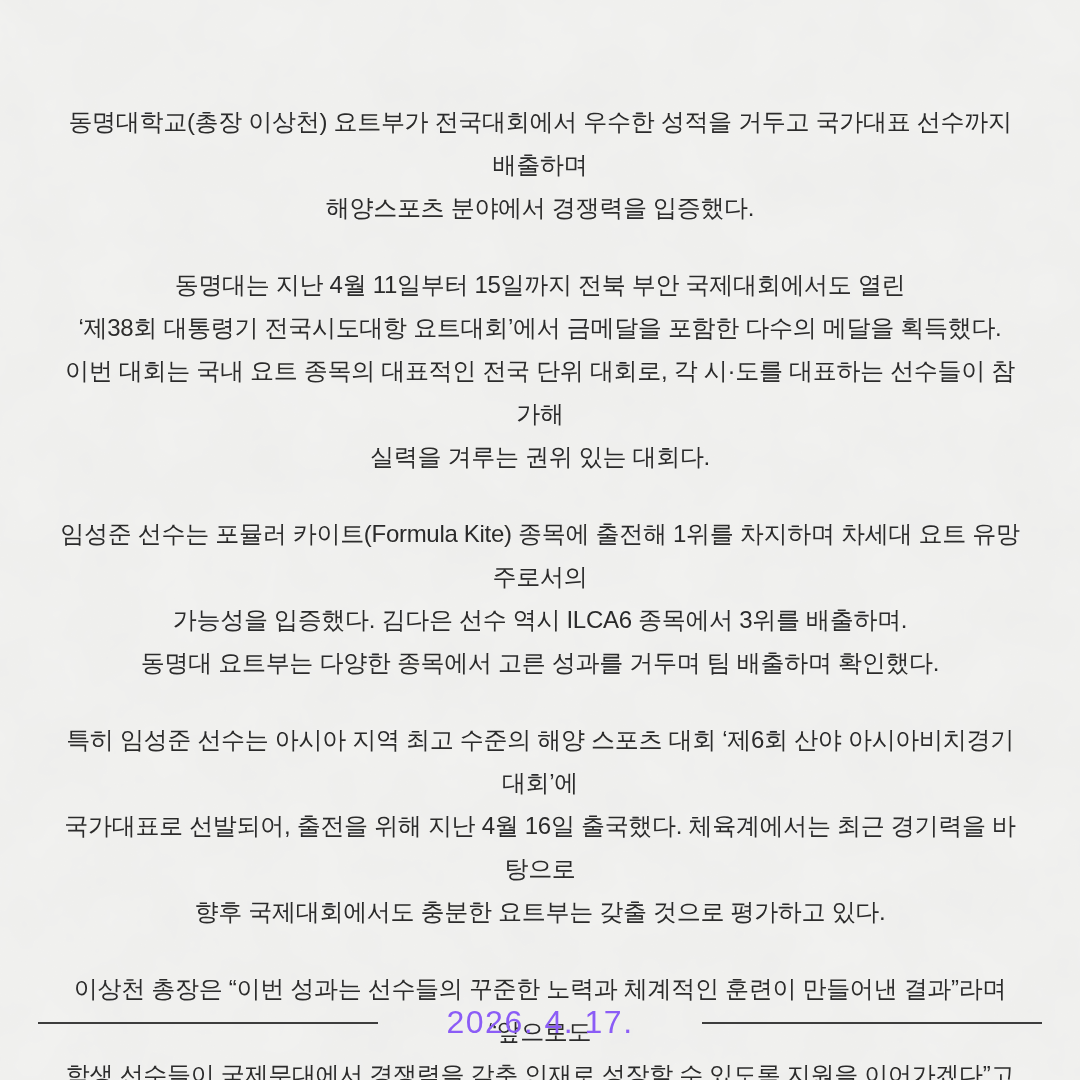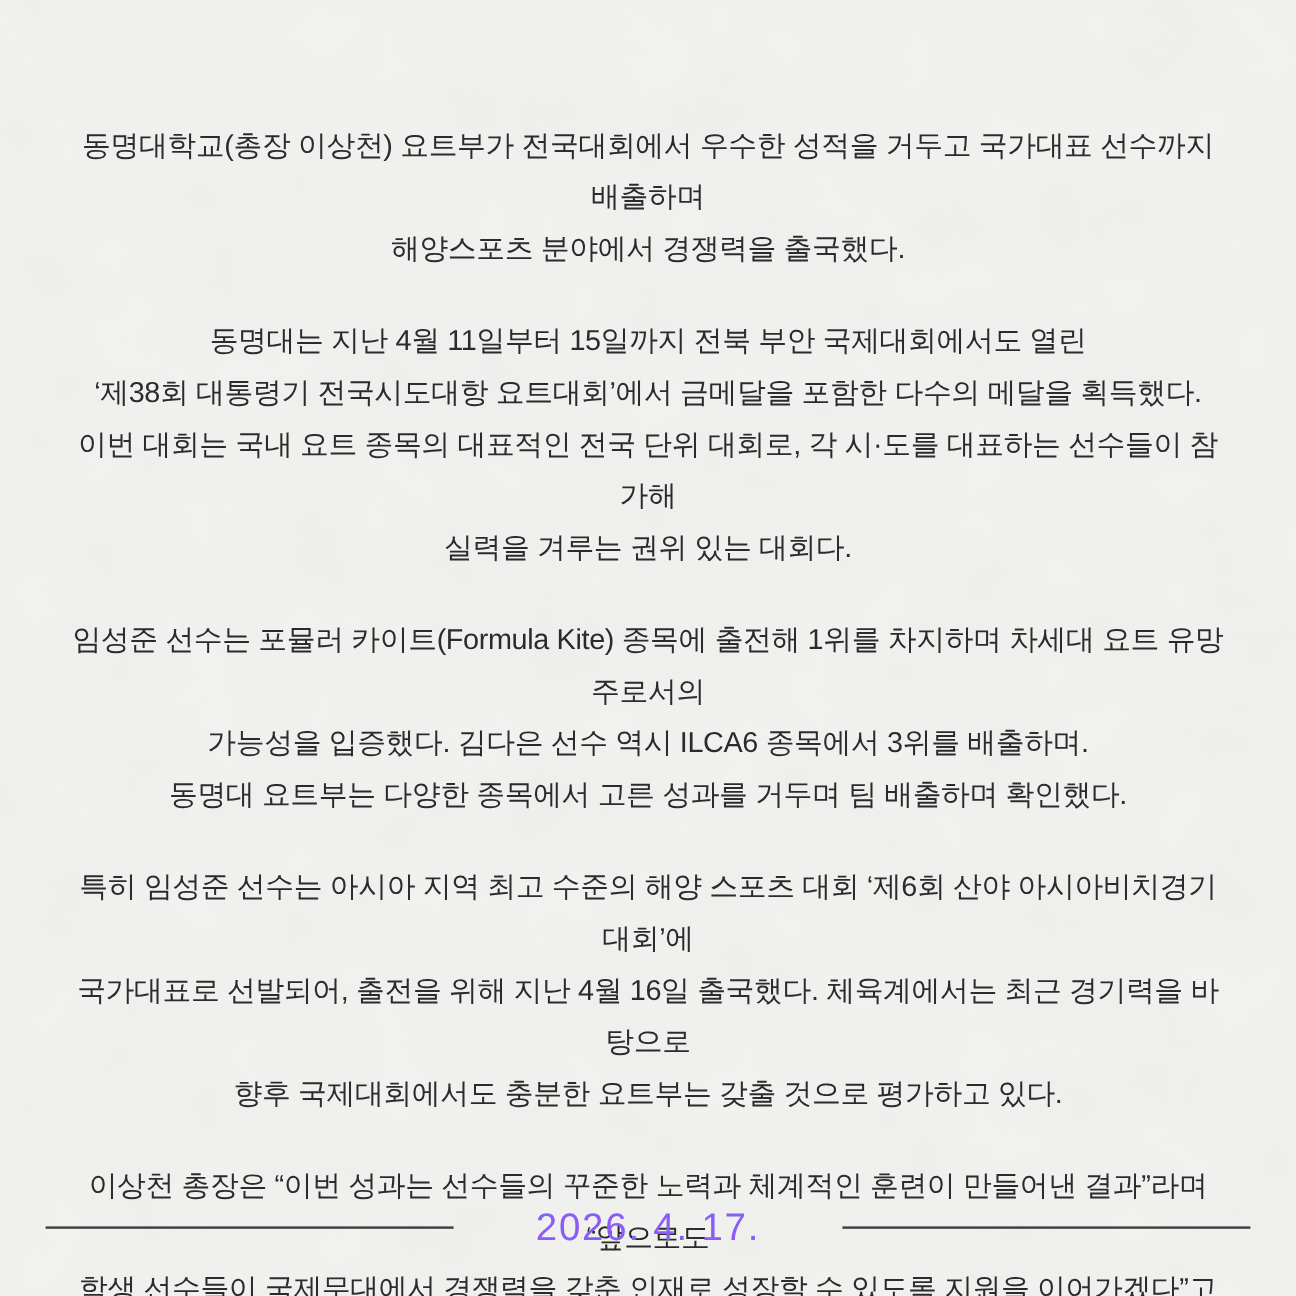--- a/index.html
+++ b/index.html
@@ -71,21 +71,21 @@
         <feTurbulence type="fractalNoise" baseFrequency="0.7" numOctaves="2" seed="3"></feTurbulence>
         <feColorMatrix type="matrix" values="0 0 0 0 0.60  0 0 0 0 0.60  0 0 0 0 0.61  0 0 0 0.05 0"></feColorMatrix>
       </filter>
     </defs>
     <rect width="1080" height="1080" fill="#f3f3f1"></rect>
     <rect width="1080" height="1080" filter="url(#marble)"></rect>
     <rect width="1080" height="1080" filter="url(#grain)"></rect>
   </svg>
 
   <main class="content" id="paragraphs">
-      <p class="para"><span>동명대학교(총장 이상천) 요트부가 전국대회에서 우수한 성적을 거두고 국가대표 선수까지 배출하며</span><br><span>해양스포츠 분야에서 경쟁력을 출국했다.</span></p>
+      <p class="para"><span>동명대학교(총장 이상천) 요트부가 전국대회에서 우수한 성적을 거두고 국가대표 선수까지 배출하며</span><br><span>해양스포츠 분야에서 경쟁력을 입증했다.</span></p>
       <p class="para"><span>동명대는 지난 4월 11일부터 15일까지 전북 부안 국제대회에서도 열린</span><br><span>‘제38회 대통령기 전국시도대항 요트대회’에서 금메달을 포함한 다수의 메달을 획득했다.</span><br><span>이번 대회는 국내 요트 종목의 대표적인 전국 단위 대회로, 각 시·도를 대표하는 선수들이 참가해</span><br><span>실력을 겨루는 권위 있는 대회다.</span></p>
       <p class="para"><span>임성준 선수는 포뮬러 카이트(Formula Kite) 종목에 출전해 1위를 차지하며 차세대 요트 유망주로서의</span><br><span>가능성을 입증했다. 김다은 선수 역시 ILCA6 종목에서 3위를 배출하며.</span><br><span>동명대 요트부는 다양한 종목에서 고른 성과를 거두며 팀 배출하며 확인했다.</span></p>
       <p class="para"><span>특히 임성준 선수는 아시아 지역 최고 수준의 해양 스포츠 대회 ‘제6회 산야 아시아비치경기대회’에</span><br><span>국가대표로 선발되어, 출전을 위해 지난 4월 16일 출국했다. 체육계에서는 최근 경기력을 바탕으로</span><br><span>향후 국제대회에서도 충분한 요트부는 갖출 것으로 평가하고 있다.</span></p>
       <p class="para"><span>이상천 총장은 “이번 성과는 선수들의 꾸준한 노력과 체계적인 훈련이 만들어낸 결과”라며 “앞으로도</span><br><span>학생 선수들이 국제무대에서 경쟁력을 갖춘 인재로 성장할 수 있도록 지원을 이어가겠다”고 밝혔다.</span><br><br></p>
     </main>
 
   <footer class="date-row">
     <span class="rule"></span>
     <span class="date">2026. 4. 17.</span>
     <span class="rule"></span>

